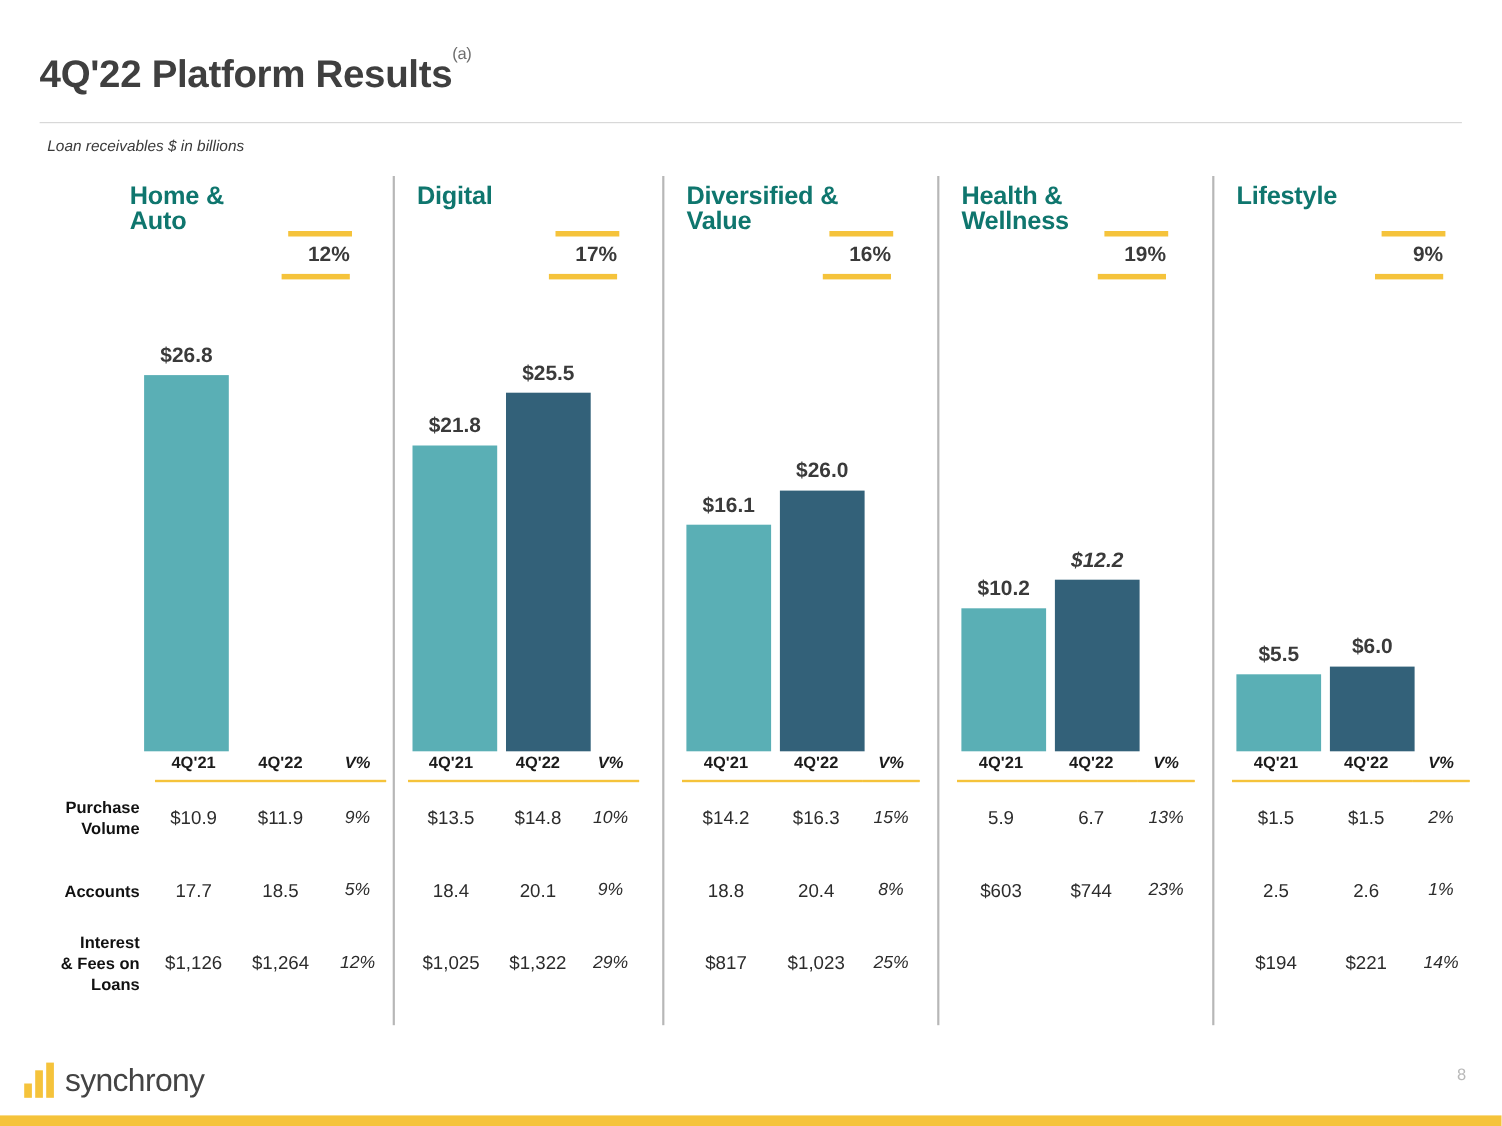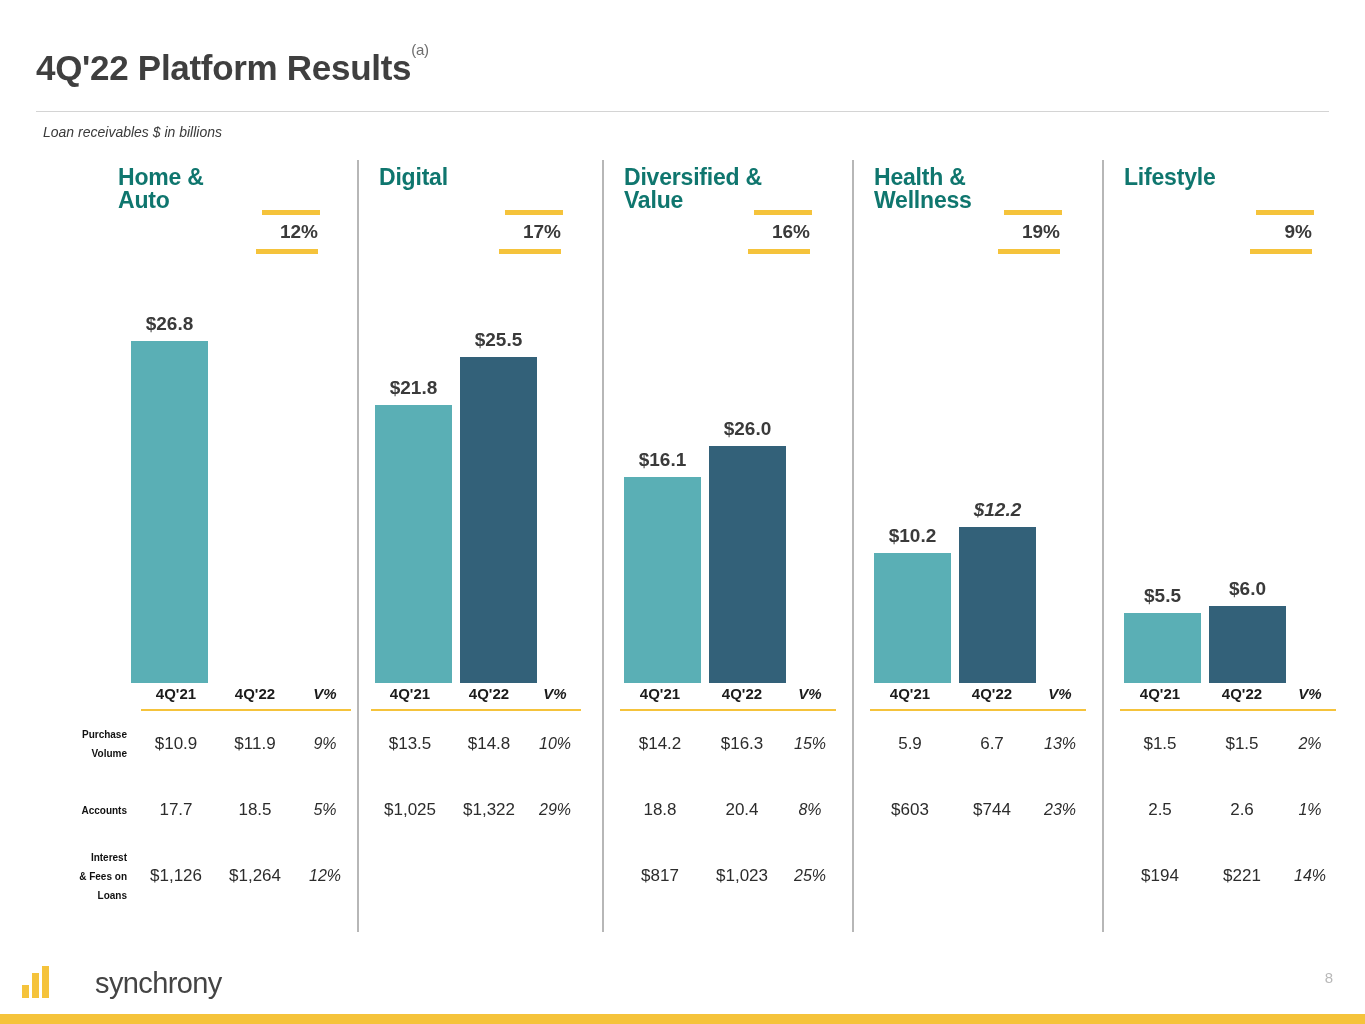--- a/index.html
+++ b/index.html
@@ -154,21 +154,21 @@
     border-bottom: none;
   }
   .tbl td {
     font-size: 17px;
     color: #2c2c2c;
     text-align: center;
     height: 64px;
     vertical-align: middle;
   }
   .tbl td.rowlabel {
-    font-size: 10px;
+    font-size: 15px;
     font-weight: bold;
     color: #111111;
     text-align: right;
     padding-right: 14px;
     line-height: 19px;
     white-space: pre-line;
   }
   .tbl td.vpct {
     font-style: italic;
     font-size: 16px;
@@ -186,21 +186,20 @@
     height: 10px;
     background: #f5c33b;
   }
   .logo {
     position: absolute;
     left: 22px;
     bottom: 26px;
     height: 40px;
     display: flex;
     align-items: flex-end;
-    gap: 36px;
   }
   .logo .bars {
     display: flex;
     align-items: flex-end;
     height: 32px;
     margin-right: 7px;
   }
   .logo .lb {
     background: #f5c33b;
     width: 7px;
@@ -307,20 +306,25 @@
               <th style="width:78px">4Q'21</th>
               <th style="width:80px">4Q'22</th>
               <th class="vcol" style="width:52px">V%</th>
             </tr>
           </thead>
           <tbody>
             <tr>
               <td>$13.5</td>
               <td>$14.8</td>
               <td class="vpct">10%</td>
+            </tr>
+            <tr>
+              <td>18.4</td>
+              <td>20.1</td>
+              <td class="vpct">9%</td>
             </tr>
             <tr>
               <td>$1,025</td>
               <td>$1,322</td>
               <td class="vpct">29%</td>
             </tr>
           </tbody>
         </table>
       </div>
     </div>

